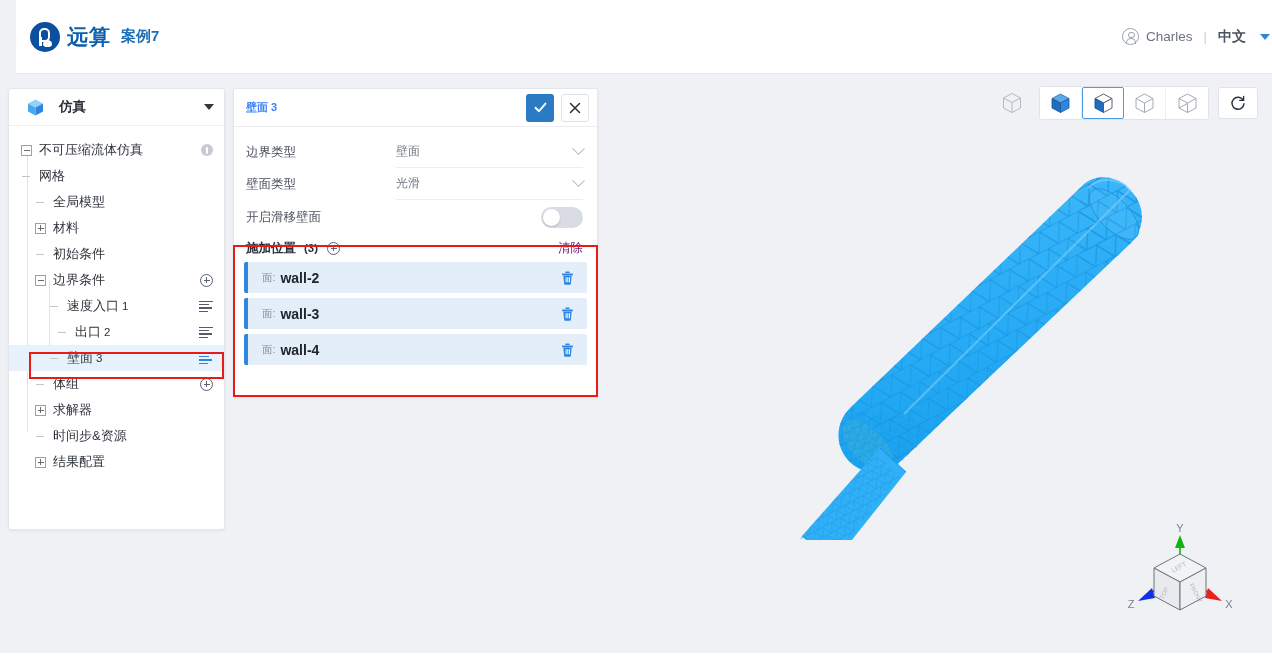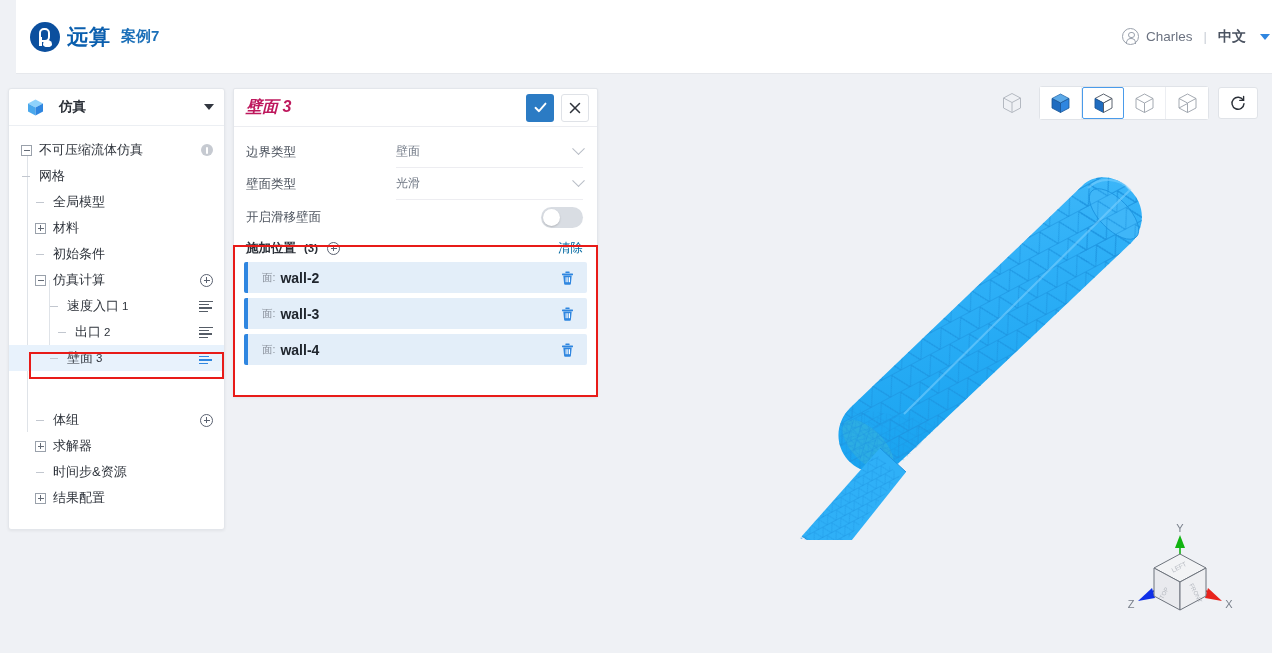--- a/index.html
+++ b/index.html
@@ -156,21 +156,21 @@
   
   #props {
     position: absolute; left: 233px; top: 88px; width: 365px; height: 309px;
     background: #ffffff; border: 1px solid #e3e6eb; border-radius: 2px;
     box-shadow: 0 1px 3px rgba(0,0,0,.06);
   }
   #props-head {
     height: 38px; display: flex; align-items: center; padding: 0 8px 0 12px;
     border-bottom: 1px solid #ecedf1;
   }
-  .p-title { font-size: 16px; font-weight: 700; color: #be185d; font-style: italic; }
+  .p-title { font-size: 11px; font-weight: 700; color: #3b82f6; }
   .p-title .n { font-weight: 700; }
   .hbtns { margin-left: auto; display: flex; gap: 7px; }
   .hbtn {
     width: 28px; height: 28px; border-radius: 3px;
     display: flex; align-items: center; justify-content: center;
   }
   .hbtn.ok { background: #2b7bc4; }
   .hbtn.ok svg { stroke: #ffffff; }
   .hbtn.cancel { background: #fff; border: 1px solid #dfe2e7; }
   .hbtn.cancel svg { stroke: #2e333b; }
@@ -198,21 +198,21 @@
     box-shadow: 0 1px 2px rgba(0,0,0,.18);
   }
   #apply-sec { padding: 0 10px; }
   .apply-head {
     height: 28px; display: flex; align-items: center; gap: 8px;
     padding: 0 4px 0 2px;
   }
   .apply-title { font-size: 12.5px; font-weight: 700; color: #2b3038; }
   .apply-count { font-size: 11.5px; font-weight: 700; color: #2b3038; }
   .apply-clear {
-    margin-left: auto; font-size: 12.5px; color: #0369a1; cursor: pointer; text-align: right;
+    margin-left: auto; font-size: 12.5px; color: #701a75; cursor: pointer; text-align: right;
   }
   .witem {
     height: 31px; margin-bottom: 5px; background: #e3eef9;
     border-left: 4px solid #2f86e0; border-radius: 2px;
     display: flex; align-items: center; padding: 0 12px 0 14px;
   }
   .wtag { font-size: 10.5px; color: #8a919c; margin-right: 5px; }
   .wname { font-size: 14px; font-weight: 700; color: #20262e; }
   .trash { margin-left: auto; width: 15px; height: 16px; position: relative; }
 
@@ -307,21 +307,21 @@
         <div class="tnode" style="padding-left: 26px; text-align: center;">
           <span class="tog plus"></span>
           <span class="tlabel">材料</span>
         </div>
         <div class="tnode" style="padding-left: 26px;">
           <span class="dash"></span>
           <span class="tlabel">初始条件</span>
         </div>
         <div class="tnode" style="padding-left: 26px;">
           <span class="tog"></span>
-          <span class="tlabel">仿真计算</span>
+          <span class="tlabel">边界条件</span>
           <span class="plus-ic row-ic"></span>
         </div>
         <div class="tnode" style="padding-left: 40px;">
           <span class="dash"></span>
           <span class="tlabel">速度入口</span>
           <span class="tnum">1</span>
           <span class="list-ic row-ic">
             <i></i>
             <i></i>
             <i></i>
@@ -343,21 +343,21 @@
           <span class="dash"></span>
           <span class="tlabel">壁面</span>
           <span class="tnum">3</span>
           <span class="list-ic row-ic blue">
             <i></i>
             <i></i>
             <i></i>
             <i></i>
           </span>
         </div>
-        <div class="tnode" style="padding-left: 26px; margin-top: 36px;">
+        <div class="tnode" style="padding-left: 26px;">
           <span class="dash"></span>
           <span class="tlabel">体组</span>
           <span class="plus-ic row-ic"></span>
         </div>
         <div class="tnode" style="padding-left: 26px;">
           <span class="tog plus"></span>
           <span class="tlabel">求解器</span>
         </div>
         <div class="tnode" style="padding-left: 26px;">
           <span class="dash"></span>

